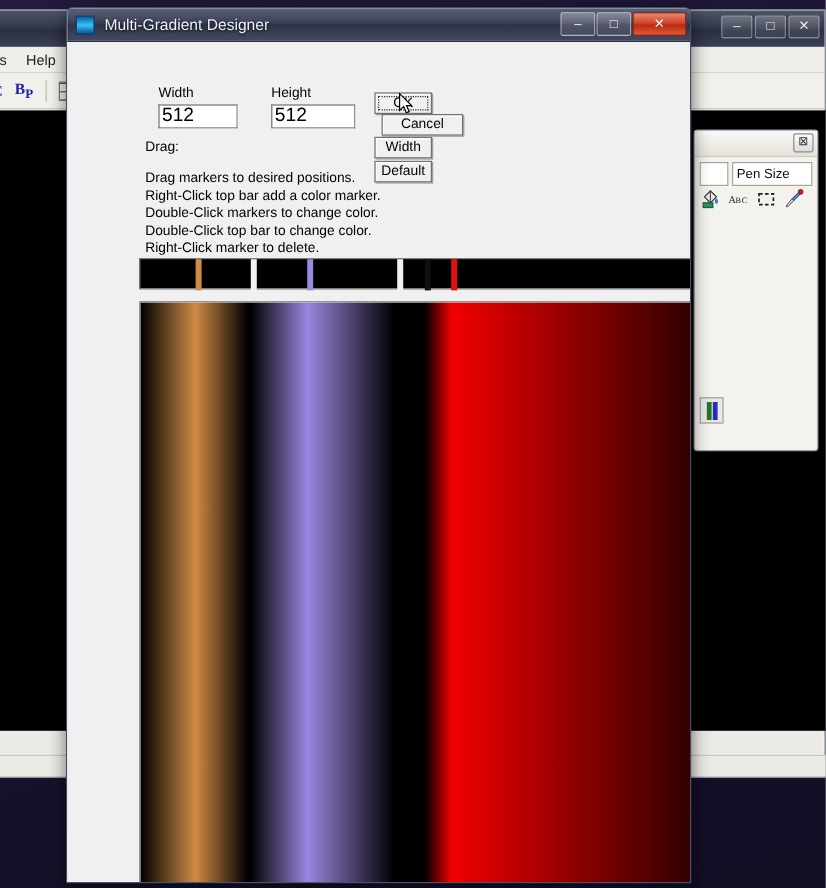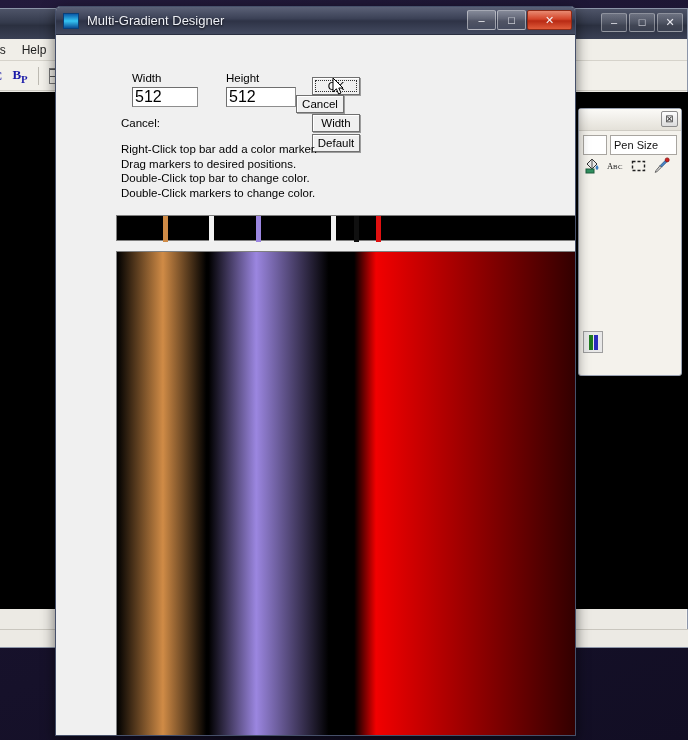--- a/index.html
+++ b/index.html
@@ -330,36 +330,37 @@
     <div class="field-label" style="left:76px; top:37px;">Width</div>
     <input class="text-input" style="left: 76px; top: 52px; width: 66px; height: 20px;" value="512">
 
     <div class="field-label" style="left:170px; top:37px;">Height</div>
     <input class="text-input" style="left: 170px; top: 52px; width: 70px; height: 20px;" value="512">
 
     <div class="btn" style="left:256px; top:42px; width:48px; height:18px; line-height:16px;">
       <span class="focus-ring"></span>
       <span>OK</span>
     </div>
-    <div class="btn" style="left:240px; top:60px; width:48px; height:18px; line-height:16px;">
+    <div class="btn" style="left:262px; top:60px; width:68px; height:18px; line-height:16px;">
       <span>Cancel</span>
     </div>
     <div class="btn" style="left:256px; top:79px; width:48px; height:18px; line-height:16px;">
       <span>Width</span>
     </div>
     <div class="btn" style="left:256px; top:99px; width:48px; height:18px; line-height:16px;">
       <span>Default</span>
     </div>
 
-    <div id="usage-label">Cancel:</div>
+    <div id="usage-label">Drag:</div>
     <div id="usage-list">
+      <div>Drag markers to desired positions.</div>
       <div>Right-Click top bar add a color marker.</div>
-      <div>Drag markers to desired positions.</div>
+      <div>Double-Click markers to change color.</div>
       <div>Double-Click top bar to change color.</div>
-      <div>Double-Click markers to change color.</div>
+      <div>Right-Click marker to delete.</div>
     </div>
 
     <div id="marker-bar" style="background: rgb(0, 0, 0);">
         <div class="marker" style="left: 9%; background: rgb(208, 139, 70);"></div>
         <div class="marker" style="left: 18%; background: rgb(242, 242, 242);"></div>
         <div class="marker" style="left: 27.3%; background: rgb(155, 134, 224);"></div>
         <div class="marker" style="left: 42%; background: rgb(242, 242, 242);"></div>
         <div class="marker" style="left: 46.5%; background: rgb(16, 16, 16);"></div>
         <div class="marker" style="left: 50.8%; background: rgb(224, 16, 16);"></div>
       </div>

